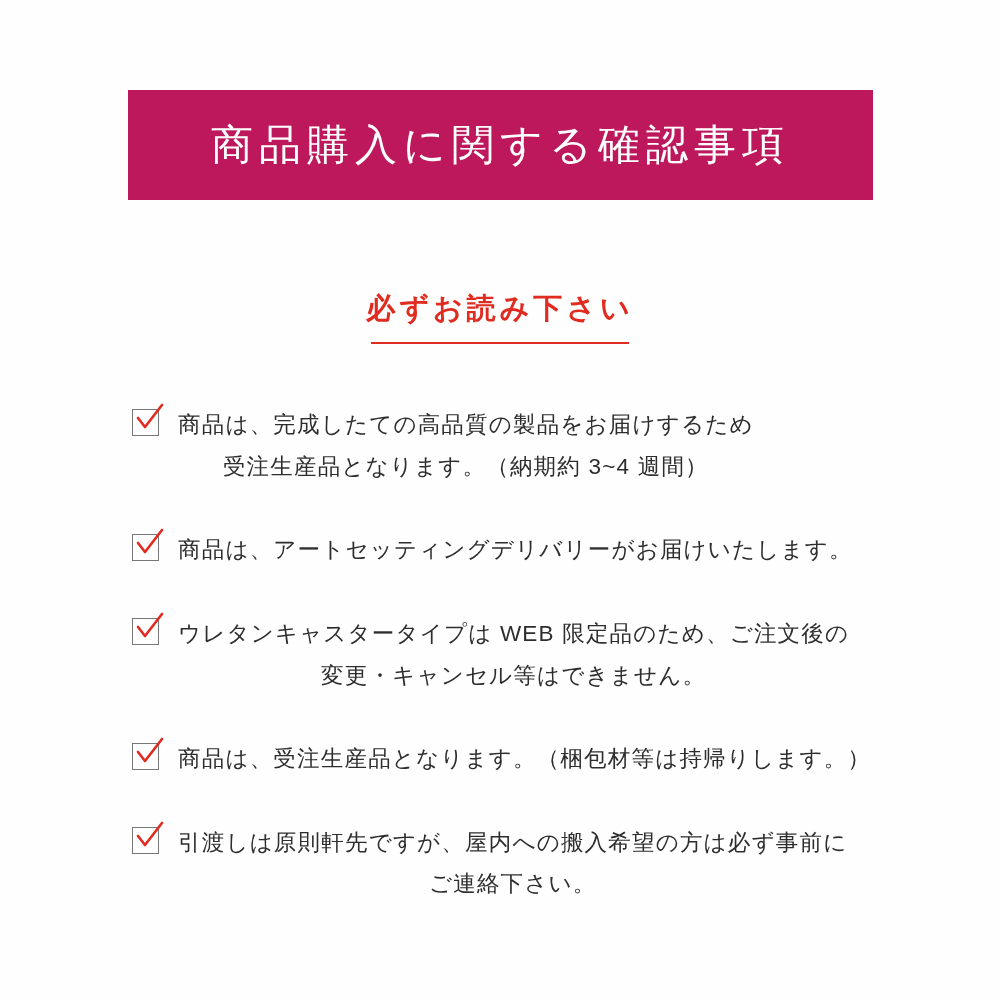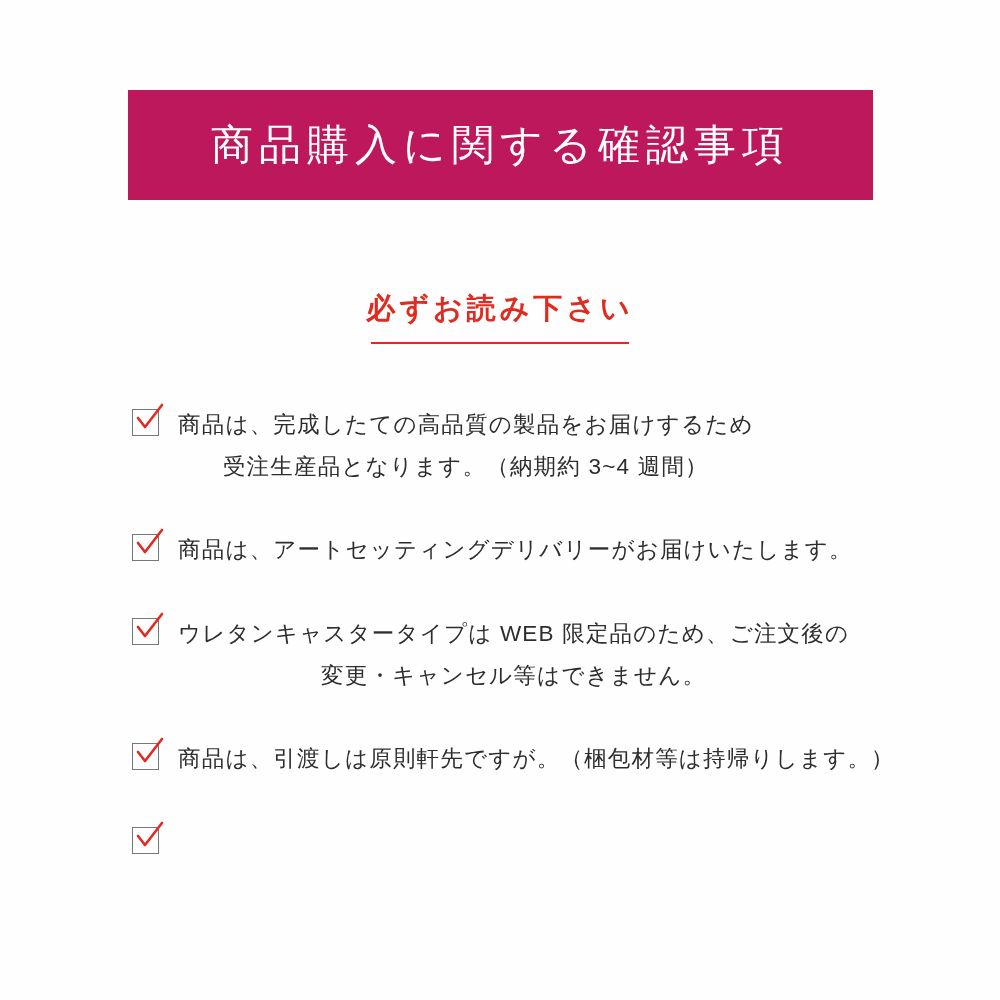--- a/index.html
+++ b/index.html
@@ -158,25 +158,27 @@
       <div class="item-text">ウレタンキャスタータイプは WEB 限定品のため、ご注文後の
 変更・キャンセル等はできません。</div>
     </div>
 
     <div class="item">
       <div class="check-box">
         <svg viewBox="0 0 30 30" xmlns="http://www.w3.org/2000/svg">
           <path d="M3 14 L10 23 L27 1" fill="none" stroke="#e02b20" stroke-width="2.6" stroke-linecap="round" stroke-linejoin="round"></path>
         </svg>
       </div>
-      <div class="item-text">商品は、引渡しは原則軒先ですが。（梱包材等は持帰りします。）</div>
+      <div class="item-text">商品は、受注生産品となります。（梱包材等は持帰りします。）</div>
     </div>
 
     <div class="item">
       <div class="check-box">
         <svg viewBox="0 0 30 30" xmlns="http://www.w3.org/2000/svg">
           <path d="M3 14 L10 23 L27 1" fill="none" stroke="#e02b20" stroke-width="2.6" stroke-linecap="round" stroke-linejoin="round"></path>
         </svg>
       </div>
+      <div class="item-text">引渡しは原則軒先ですが、屋内への搬入希望の方は必ず事前に
+ご連絡下さい。</div>
     </div>
 
   </div>
 </div>
 
 </body></html>

